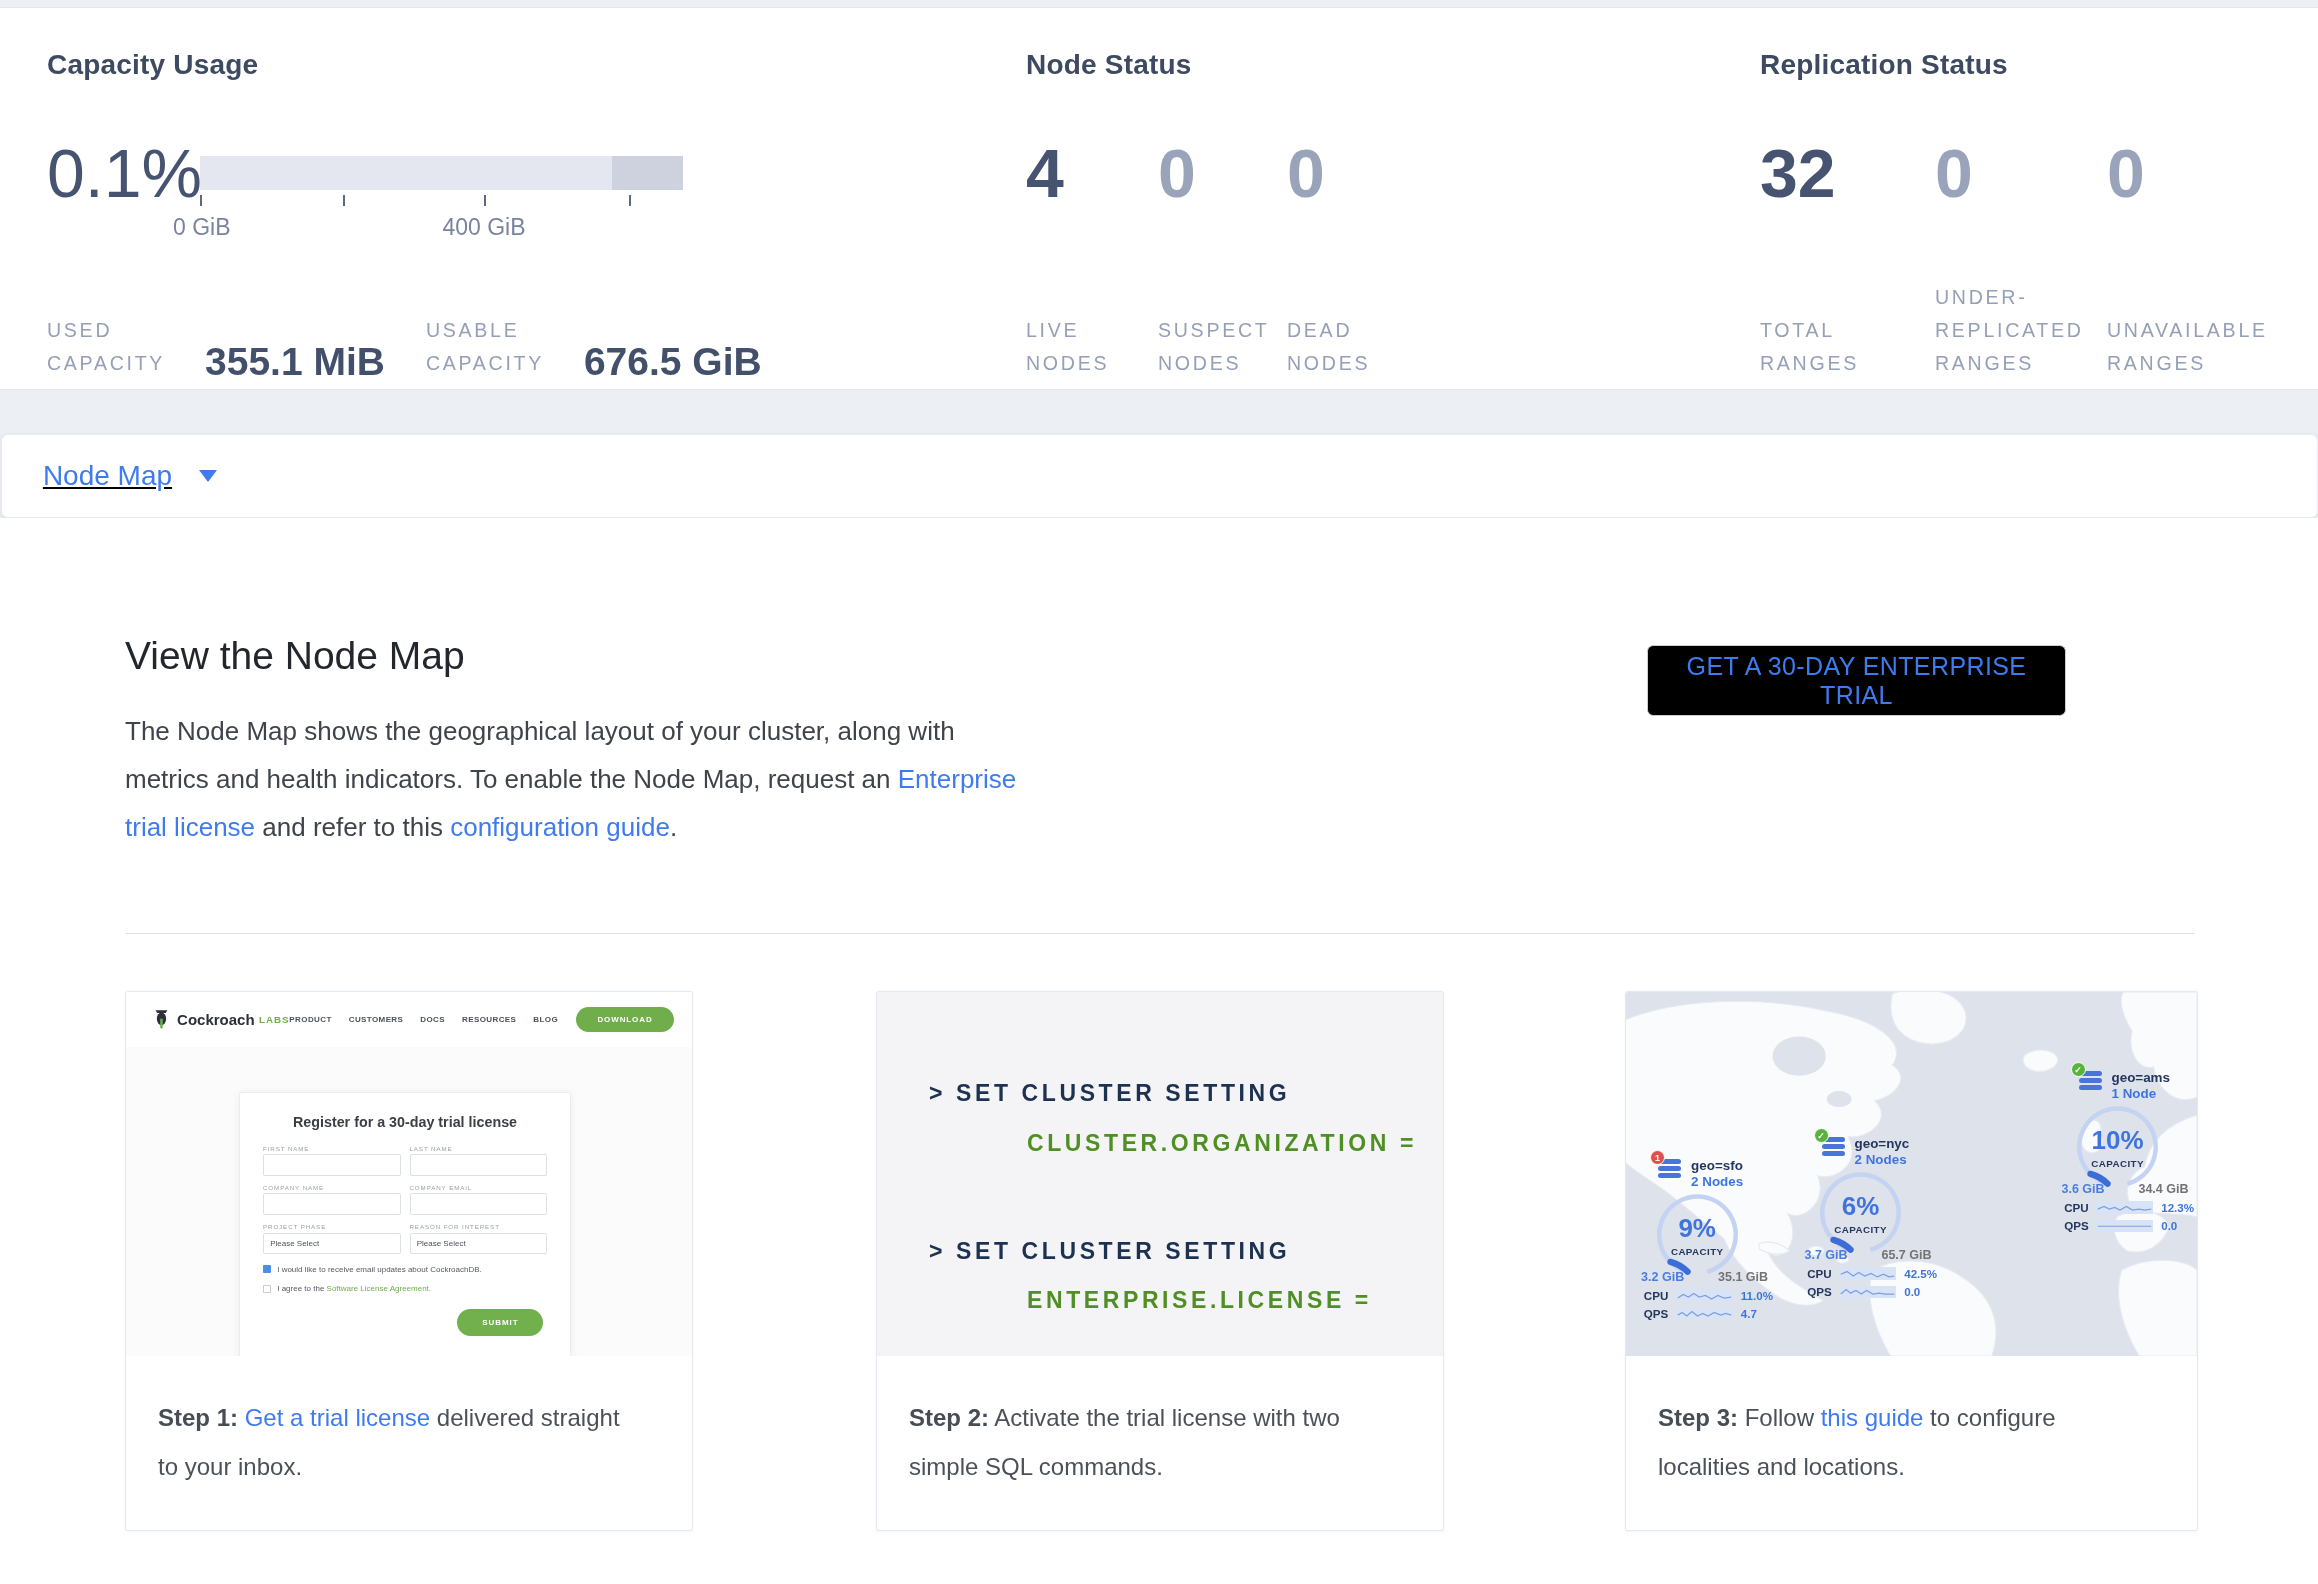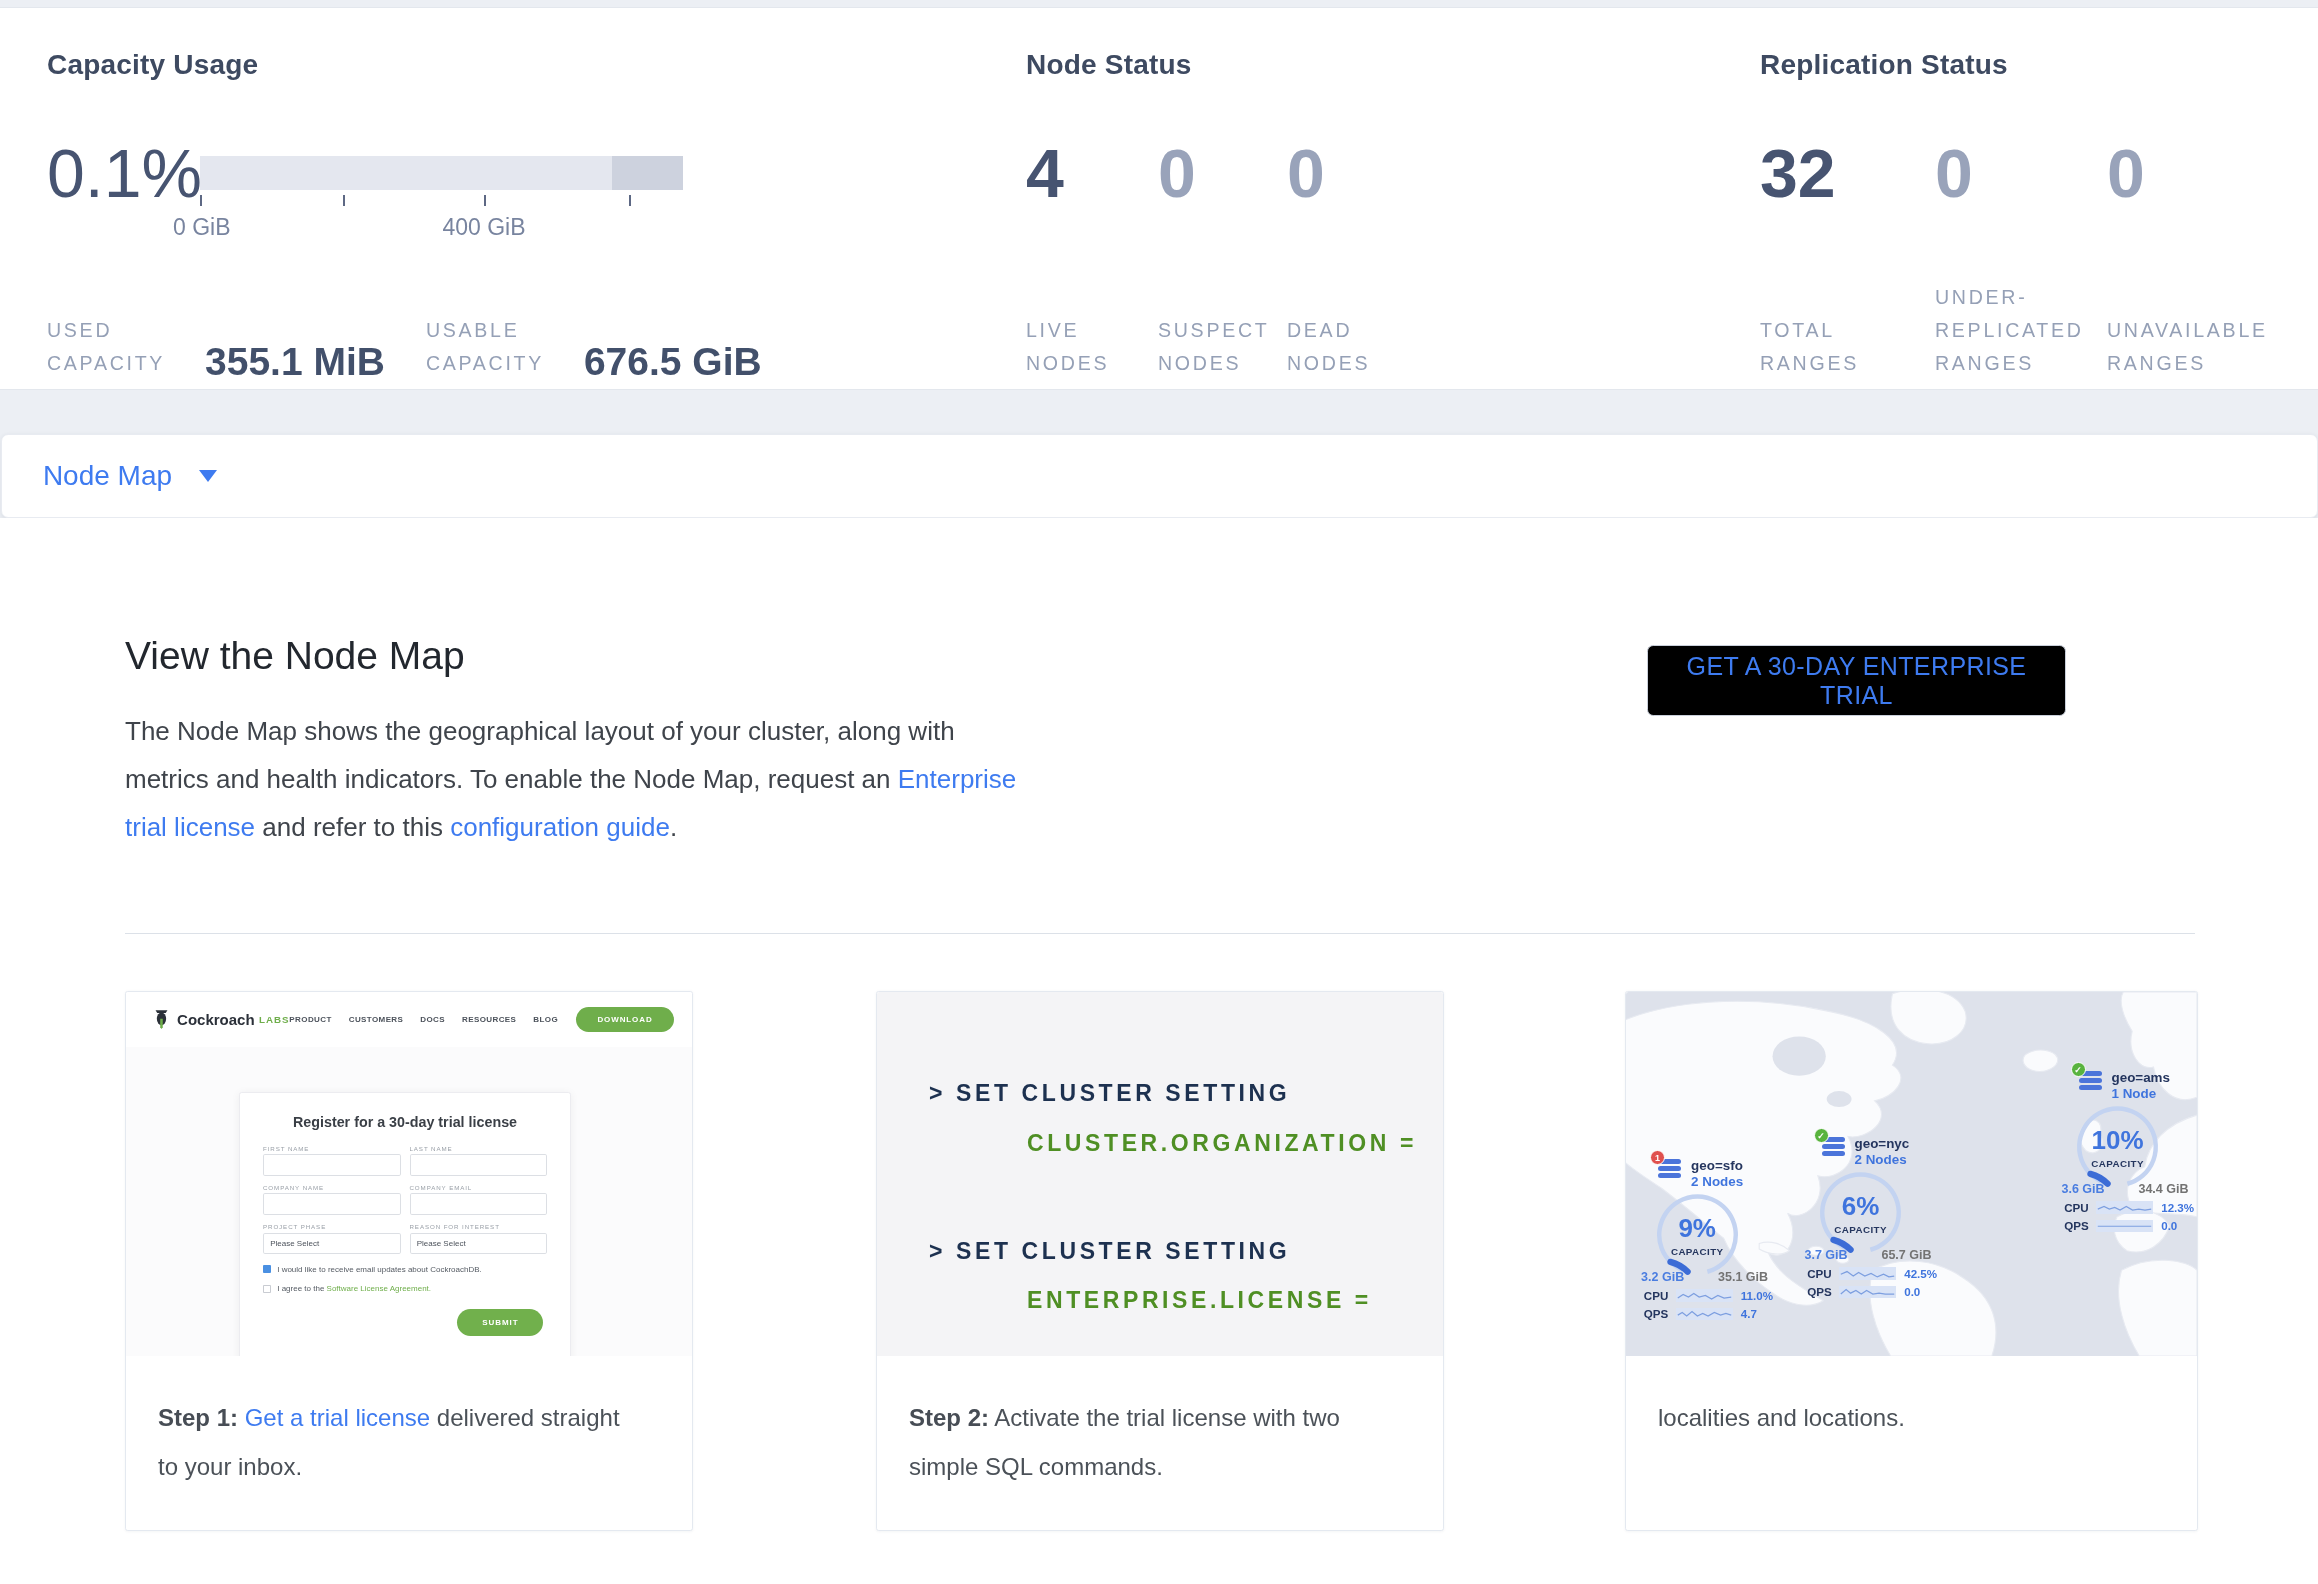--- a/index.html
+++ b/index.html
@@ -36,21 +36,21 @@
   .num { font-size:68px; font-weight:700; line-height:71px; color:#475471; }
   .num.dim { color:#99a3ba; }
   .label-block { font-size:19.6px; color:#95a0b6; letter-spacing:2.7px; line-height:33px; }
   .label-block span { display:block; }
   .coln1 { width:132px; } .coln2 { width:129px; }
   .colr1 { width:175px; } .colr2 { width:172px; }
 
   
   .nodemap-bar { position:absolute; top:434px; left:0.9px; right:0.9px; height:84px; background:#fff;
                  border:0.9px solid #e8ebf1; border-radius:7.1px; box-shadow:0 1.8px 4.5px rgba(40,50,70,.08);
-                 display:flex; align-items:center; cursor:pointer; }
+                 display:flex; align-items:center; cursor:pointer;text-decoration:underline; }
   .nodemap-label { margin-left:41px; font-size:28px; color:#3e7bf0; }
   .caret-down { margin-left:27px; width:0; height:0; border-left:9.8px solid transparent;
                 border-right:9.8px solid transparent; border-top:12.5px solid #3e7bf0; }
 
   
   .content { position:absolute; top:518px; left:0; right:0; bottom:0; background:#fff; }
   .promo-title { position:absolute; left:125px; top:116px; font-size:39px; font-weight:500; color:#22272e; }
   .promo-desc { position:absolute; left:125px; top:189px; font-size:26px; line-height:48px; color:#3f444b; }
   .promo-desc div { white-space:nowrap; }
   .link { color:#3e7bf0; text-decoration:none; cursor:pointer; }
@@ -477,18 +477,19 @@
             <svg width="57" height="12.5" viewBox="0 0 64 14">
                 <line x1="2" y1="7" x2="62" y2="7" stroke="#7d9fe0" stroke-width="1.4"></line>
               </svg>
           </span>
           <span class="stat-val">0.0</span>
         </div>
       </div>
     </div>
 
     <div class="card-caption">
+      <div><span class="cap-prefix">Step 3:</span><span> Follow </span><a class="link">this guide</a><span> to configure</span></div>
       <div><span>localities and locations.</span></div>
     </div>
   </div>
 
 </div>
 
 
 </body></html>

